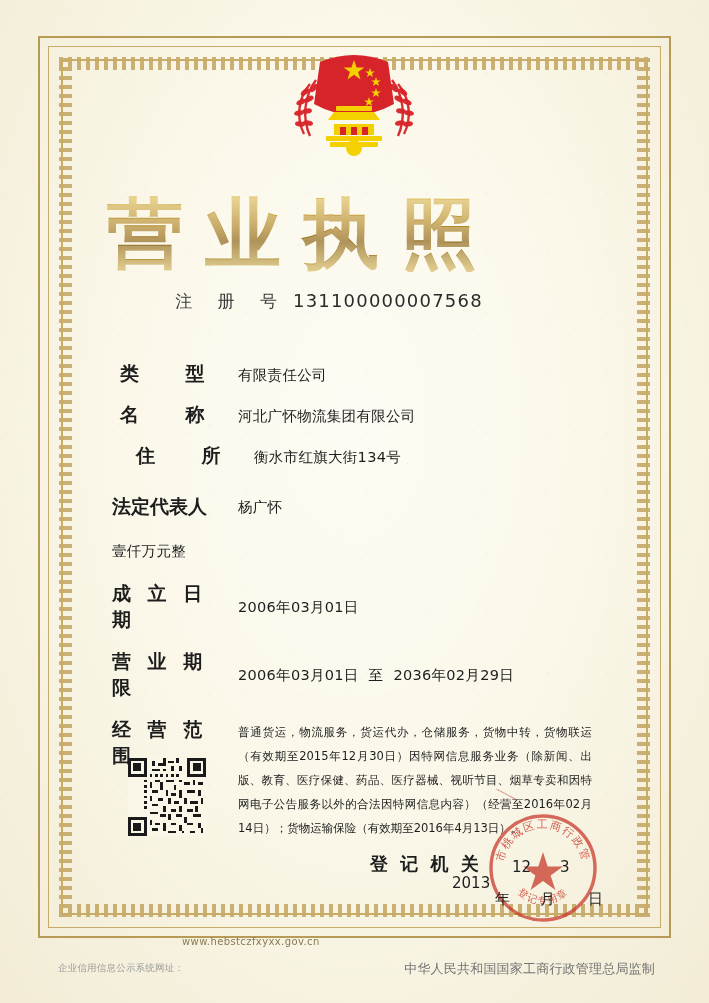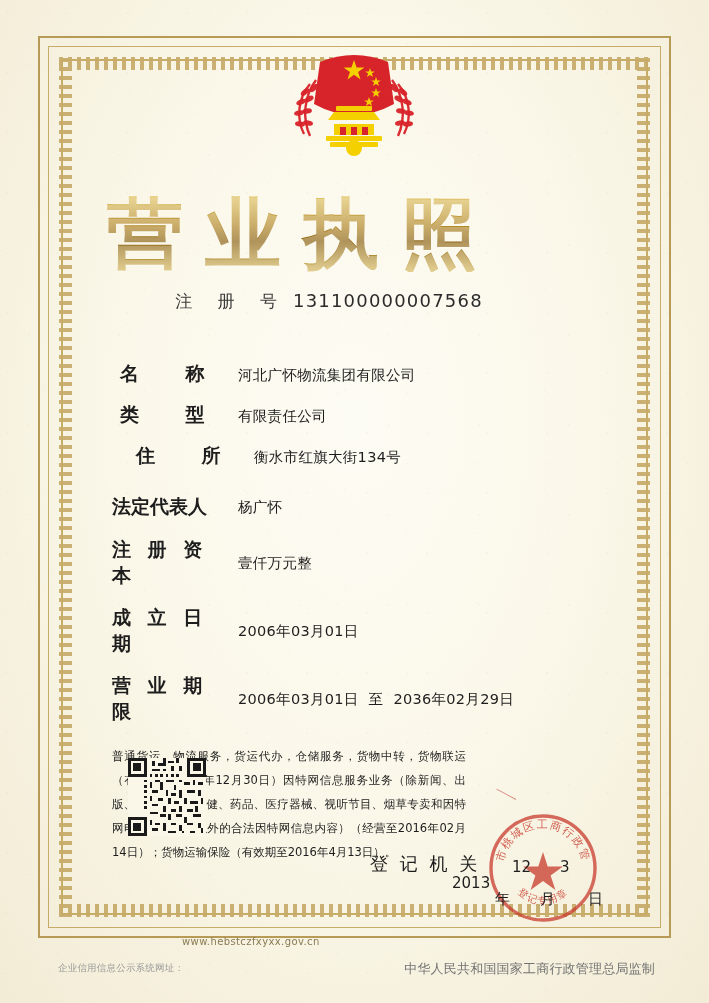--- a/index.html
+++ b/index.html
@@ -190,21 +190,21 @@
     border-top: 1.5px solid rgba(190,60,50,.55);
     transform: rotate(28deg);
   }
 
   
   #authority-row {
     position: absolute;
     left: 370px; top: 852px;
     width: 290px;
     font-size: 18px;
-    font-weight: 400;
+    font-weight: 700;
     color: #1d1d1d;
     letter-spacing: 1px;
   }
   #authority-row .auth-label { letter-spacing: 3px; }
   #date-row {
     position: absolute;
     left: 452px; top: 858px;
     width: 210px;
     font-size: 15px;
     color: #1d1d1d;
@@ -308,55 +308,55 @@
 
   <div id="title">营业执照</div>
 
   <div id="reg-row">
     <span id="reg-label">注 册 号</span><span id="reg-value">131100000007568</span>
   </div>
 
   <div id="fields">
 
     <div class="field">
+      <div class="field-label sp20">类          型</div>
+      <div class="field-value">有限责任公司</div>
+    </div>
+
+    <div class="field">
       <div class="field-label sp20">名          称</div>
       <div class="field-value">河北广怀物流集团有限公司</div>
-    </div>
-
-    <div class="field">
-      <div class="field-label sp20">类          型</div>
-      <div class="field-value">有限责任公司</div>
     </div>
 
     <div class="field gap-big">
       <div class="field-label sp20">住          所</div>
       <div class="field-value">衡水市红旗大街134号</div>
     </div>
 
     <div class="field gap-mid">
       <div class="field-label sp0">法定代表人</div>
       <div class="field-value">杨广怀</div>
     </div>
 
     <div class="field gap-mid">
-      <div class="field-label sp5">注 册 资 本</div>
       <div class="field-value">壹仟万元整</div>
     </div>
 
     <div class="field gap-mid">
       <div class="field-label sp5">成 立 日 期</div>
       <div class="field-value">2006年03月01日</div>
     </div>
 
     <div class="field gap-mid">
       <div class="field-label sp5">营 业 期 限</div>
       <div class="field-value" id="biz-term-value"><span>2006年03月01日</span><span class="sep">至</span><span>2036年02月29日</span></div>
     </div>
 
     <div class="field">
+      <div class="field-label sp5">经 营 范 围</div>
       <div class="field-value" id="scope-value">普通货运，物流服务，货运代办，仓储服务，货物中转，货物联运（有效期至2015年12月30日）因特网信息服务业务（除新闻、出版、教育、医疗保健、药品、医疗器械、视听节目、烟草专卖和因特网电子公告服务以外的合法因特网信息内容）（经营至2016年02月14日）；货物运输保险（有效期至2016年4月13日）。</div>
     </div>
 
   </div>
 
   <div id="qrcode">
     <svg width="78" height="78" viewBox="0 0 29 29" shape-rendering="crispEdges">
       <rect width="29" height="29" fill="#faf7e9"></rect>
       <g fill="#1a1a1a">
 

